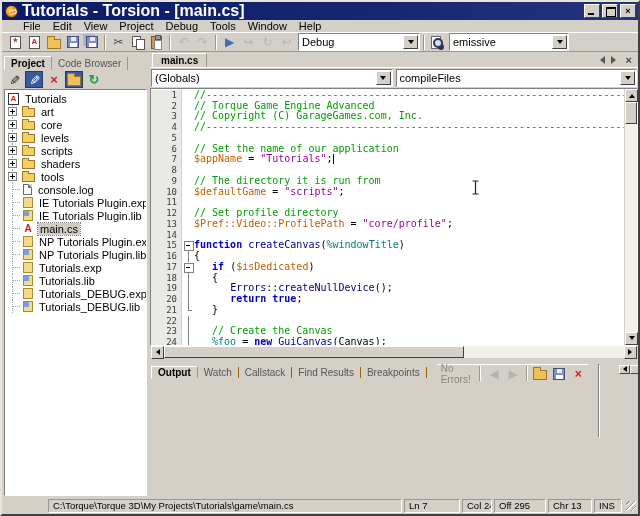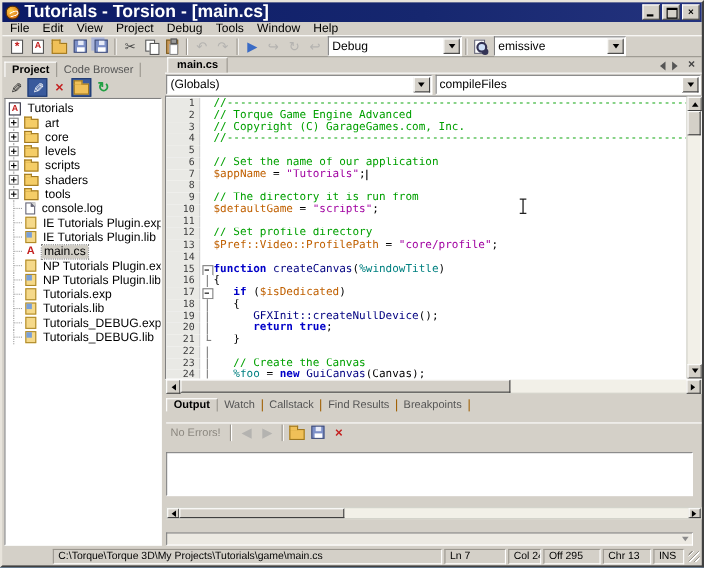--- a/index.html
+++ b/index.html
@@ -21,21 +21,21 @@
     border-radius:50%;border:1px solid #fff;border-left-color:transparent;transform:rotate(-20deg);}
   .title-text{color:#fff;font-weight:bold;font-size:16px;flex:1 1 auto;white-space:nowrap;overflow:hidden;}
   .winbtns{display:flex;gap:2px;}
   .wbtn{width:16px;height:14px;background:#d4d0c8;border:1px solid;
     border-color:#fff #404040 #404040 #fff;position:relative;font-size:9px;line-height:12px;
     text-align:center;font-weight:bold;color:#000;}
   .wbtn.min::after{content:"";position:absolute;left:3px;bottom:2px;width:6px;height:2px;background:#000;}
   .wbtn.max::after{content:"";position:absolute;left:3px;top:2px;width:8px;height:7px;
     border:1px solid #000;border-top-width:2px;}
   
-  .menubar{height:12px;display:flex;align-items:center;padding-left:1px;}
+  .menubar{height:12px;display:flex;align-items:center;padding-left:15px;}
   .menu-item{padding:0 6px;height:12px;line-height:12px;font-size:11px;}
   
   .toolbar{height:20px;display:flex;align-items:center;padding-left:4px;
     border-top:1px solid #fff;border-bottom:1px solid #9a968e;}
   .tbgroup{display:flex;align-items:center;}
   .tbi{width:17px;height:16px;margin:0 1px;display:flex;align-items:center;justify-content:center;
     font-size:12px;line-height:16px;position:relative;flex:0 0 auto;}
   .tbi.disabled{color:#a8a49c !important;filter:grayscale(1);opacity:.65;}
   .tbi.pressed{background:#3a5a9c;border:1px solid #1f3a70;}
   .tbsep{width:2px;height:15px;margin:0 3px;border-left:1px solid #9a968e;border-right:1px solid #fff;flex:0 0 auto;}
@@ -145,21 +145,21 @@
   .sb-tri-down{width:0;height:0;border:3px solid transparent;border-top:4px solid #000;margin-top:2px;}
   .sb-tri-left{width:0;height:0;border:3px solid transparent;border-right:4px solid #000;margin-right:2px;}
   .sb-tri-right{width:0;height:0;border:3px solid transparent;border-left:4px solid #000;margin-left:2px;}
   .vthumb{height:22px;margin:0 0;background:#d4d0c8;border:1px solid;border-color:#fff #404040 #404040 #fff;flex:0 0 auto;}
   .vfill{flex:1 1 auto;}
   .hscroll{height:13px;display:flex;background:#f2f0e8;border:1px solid #d0d0c8;border-top:none;}
   .hthumb{width:300px;background:#d4d0c8;border:1px solid;border-color:#fff #404040 #404040 #fff;flex:0 0 auto;}
   .hfill{flex:1 1 auto;}
   .hsplit{height:4px;}
   
-  .dock{height:135px;display:flex;flex-direction:column;padding:1px 0 0 1px;gap:10px;}
+  .dock{height:135px;display:flex;flex-direction:row;padding:1px 0 0 1px;gap:10px;}
   .dock-tabs{height:14px;display:flex;align-items:flex-end;}
   .dtab{padding:0 6px;font-size:10px;color:#555;border-right:1px solid #a16207;white-space:nowrap;}
   .dtab.active{font-weight:bold;color:#000;border:1px solid #9a968e;border-bottom:none;
     border-top-color:#fff;border-left-color:#fff;}
   .dock-toolbar{height:19px;display:flex;align-items:center;gap:1px;border-top:1px solid #fff;}
   .no-errors{color:#8a867e;font-size:10px;padding:0 4px;}
   .dock-output{height:74px;background:#fff;border:1px solid;border-color:#808080 #fff #fff #808080;margin-right:8px;}
   .dock-hscroll{height:11px;display:flex;background:#f2f0e8;margin-top:0;border:1px solid #d0d0c8;}
   .dock-hscroll .sbtn{height:9px;width:11px;}
   .dock-hscroll .hthumb{width:150px;}
@@ -448,21 +448,21 @@
             <div class="cl"><span class="ln">9</span><span class="fold"></span><span class="ct"><span class="cm">// The directory it is run from</span></span></div>
             <div class="cl"><span class="ln">10</span><span class="fold"></span><span class="ct"><span class="gv">$defaultGame</span><span class="pl"> = </span><span class="st">"scripts"</span><span class="pl">;</span></span></div>
             <div class="cl"><span class="ln">11</span><span class="fold"></span><span class="ct"></span></div>
             <div class="cl"><span class="ln">12</span><span class="fold"></span><span class="ct"><span class="cm">// Set profile directory</span></span></div>
             <div class="cl"><span class="ln">13</span><span class="fold"></span><span class="ct"><span class="gv">$Pref::Video::ProfilePath</span><span class="pl"> = </span><span class="st">"core/profile"</span><span class="pl">;</span></span></div>
             <div class="cl"><span class="ln">14</span><span class="fold"></span><span class="ct"></span></div>
             <div class="cl"><span class="ln">15</span><span class="fold fbox"></span><span class="ct"><span class="kw">function</span><span class="pl"> </span><span class="fn">createCanvas</span><span class="pl">(</span><span class="lv">%windowTitle</span><span class="pl">)</span></span></div>
             <div class="cl"><span class="ln">16</span><span class="fold fline"></span><span class="ct"><span class="pl">{</span></span></div>
             <div class="cl"><span class="ln">17</span><span class="fold fbox"></span><span class="ct"><span class="pl">   </span><span class="kw">if</span><span class="pl"> (</span><span class="gv">$isDedicated</span><span class="pl">)</span></span></div>
             <div class="cl"><span class="ln">18</span><span class="fold fline"></span><span class="ct"><span class="pl">   {</span></span></div>
-            <div class="cl"><span class="ln">19</span><span class="fold fline"></span><span class="ct"><span class="pl">      </span><span class="fn">GFXInit::createNullDevice</span><span class="pl">();</span></span></div>
+            <div class="cl"><span class="ln">19</span><span class="fold fline"></span><span class="ct"><span class="pl">      </span><span class="fn">Errors::createNullDevice</span><span class="pl">();</span></span></div>
             <div class="cl"><span class="ln">20</span><span class="fold fline"></span><span class="ct"><span class="pl">      </span><span class="kw">return</span><span class="pl"> </span><span class="kw">true</span><span class="pl">;</span></span></div>
             <div class="cl"><span class="ln">21</span><span class="fold fend"></span><span class="ct"><span class="pl">   }</span></span></div>
             <div class="cl"><span class="ln">22</span><span class="fold fline"></span><span class="ct"></span></div>
             <div class="cl"><span class="ln">23</span><span class="fold fline"></span><span class="ct"><span class="pl">   </span><span class="cm">// Create the Canvas</span></span></div>
             <div class="cl"><span class="ln">24</span><span class="fold fline"></span><span class="ct"><span class="pl">   </span><span class="lv">%foo</span><span class="pl"> = </span><span class="kw">new</span><span class="pl"> </span><span class="fn">GuiCanvas</span><span class="pl">(Canvas);</span></span></div>
           </div>
         <div class="vscroll">
           <span class="sbtn">
               <span class="sb-tri-up"></span>
             </span>

